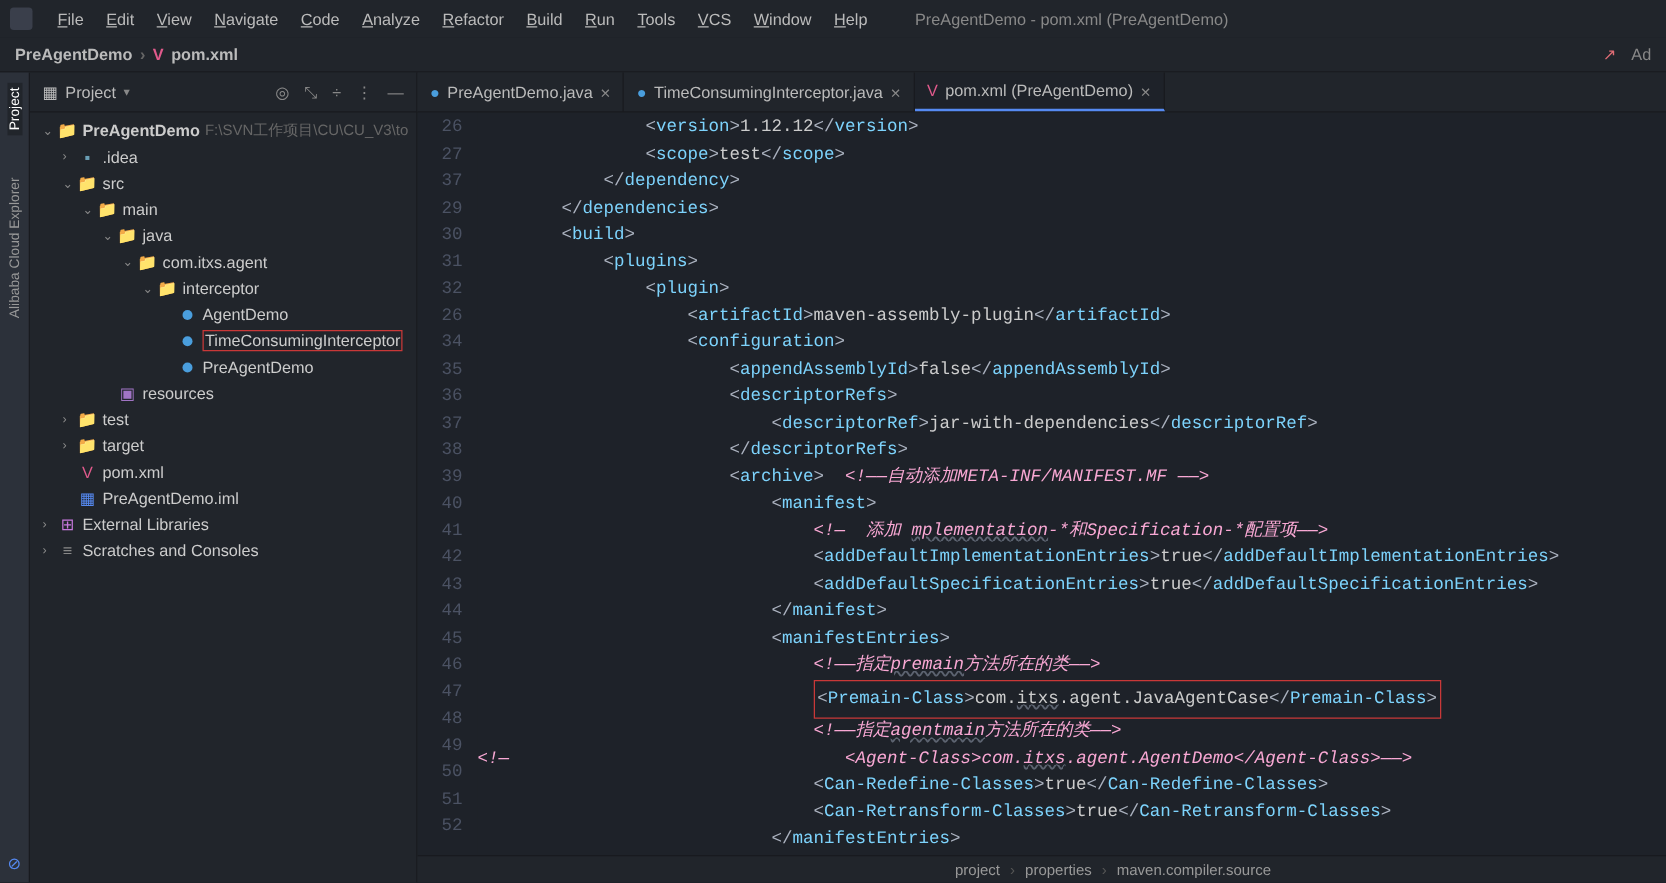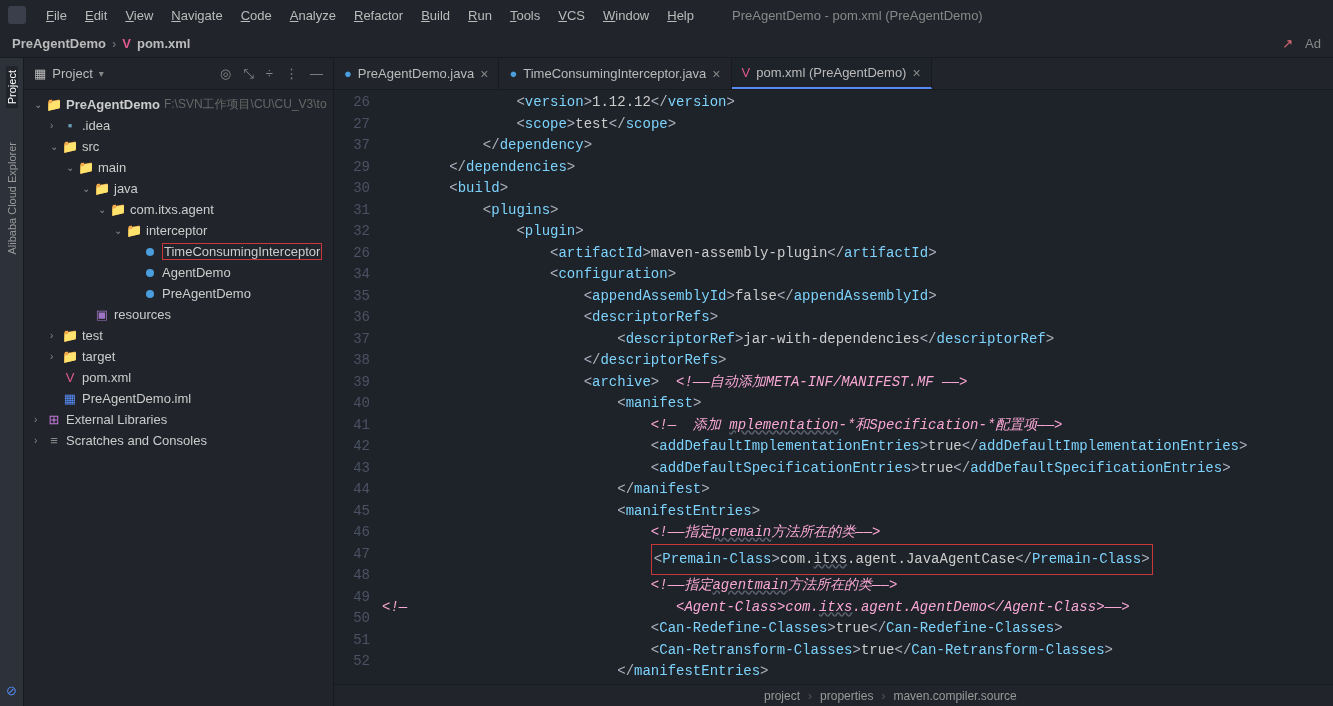--- a/index.html
+++ b/index.html
@@ -143,28 +143,28 @@
         <div class="tree-node" style="--indent: 90px;">
           <span class="chevron">⌄</span>
           <span class="node-icon" style="color: rgb(135, 147, 154);">📁</span>
           <span class="node-label">interceptor</span>
         </div>
         <div class="tree-node" style="--indent: 106px;">
           <span class="chevron"></span>
           <span class="node-icon" style="color: rgb(74, 158, 221);">
             <span class="class-icon"></span>
           </span>
-          <span class="red-outline"><span class="node-label">TimeConsumingInterceptor</span></span>
+          <span class="node-label">AgentDemo</span>
         </div>
         <div class="tree-node" style="--indent: 106px;">
           <span class="chevron"></span>
           <span class="node-icon" style="color: rgb(74, 158, 221);">
             <span class="class-icon"></span>
           </span>
-          <span class="node-label">AgentDemo</span>
+          <span class="red-outline"><span class="node-label">TimeConsumingInterceptor</span></span>
         </div>
         <div class="tree-node" style="--indent: 106px;">
           <span class="chevron"></span>
           <span class="node-icon" style="color: rgb(74, 158, 221);">
             <span class="class-icon"></span>
           </span>
           <span class="node-label">PreAgentDemo</span>
         </div>
         <div class="tree-node" style="--indent: 58px;">
           <span class="chevron"></span>

